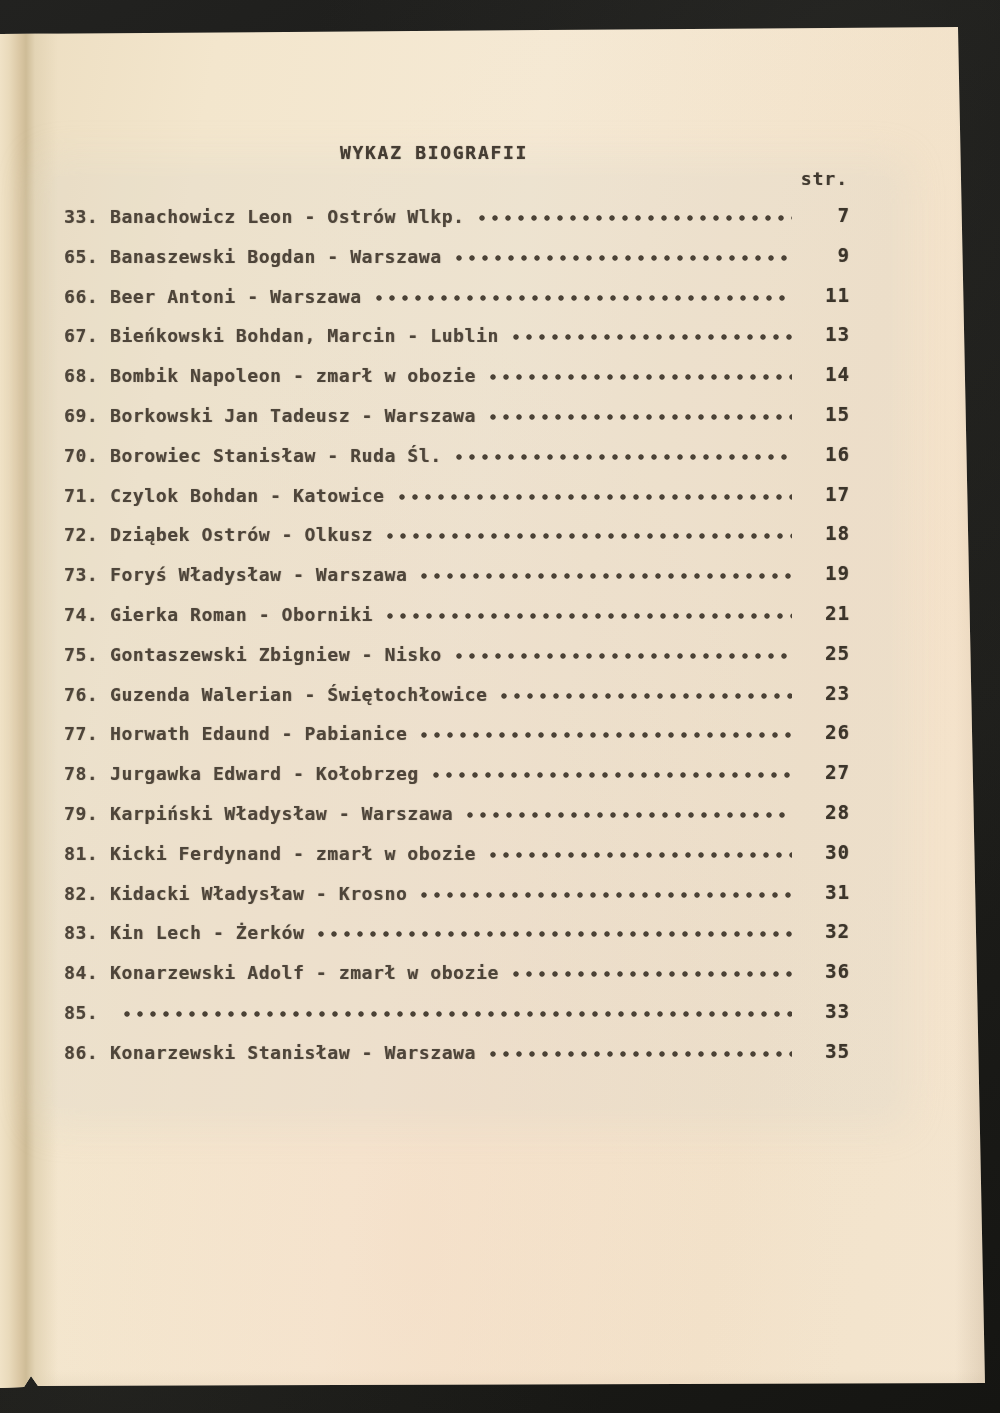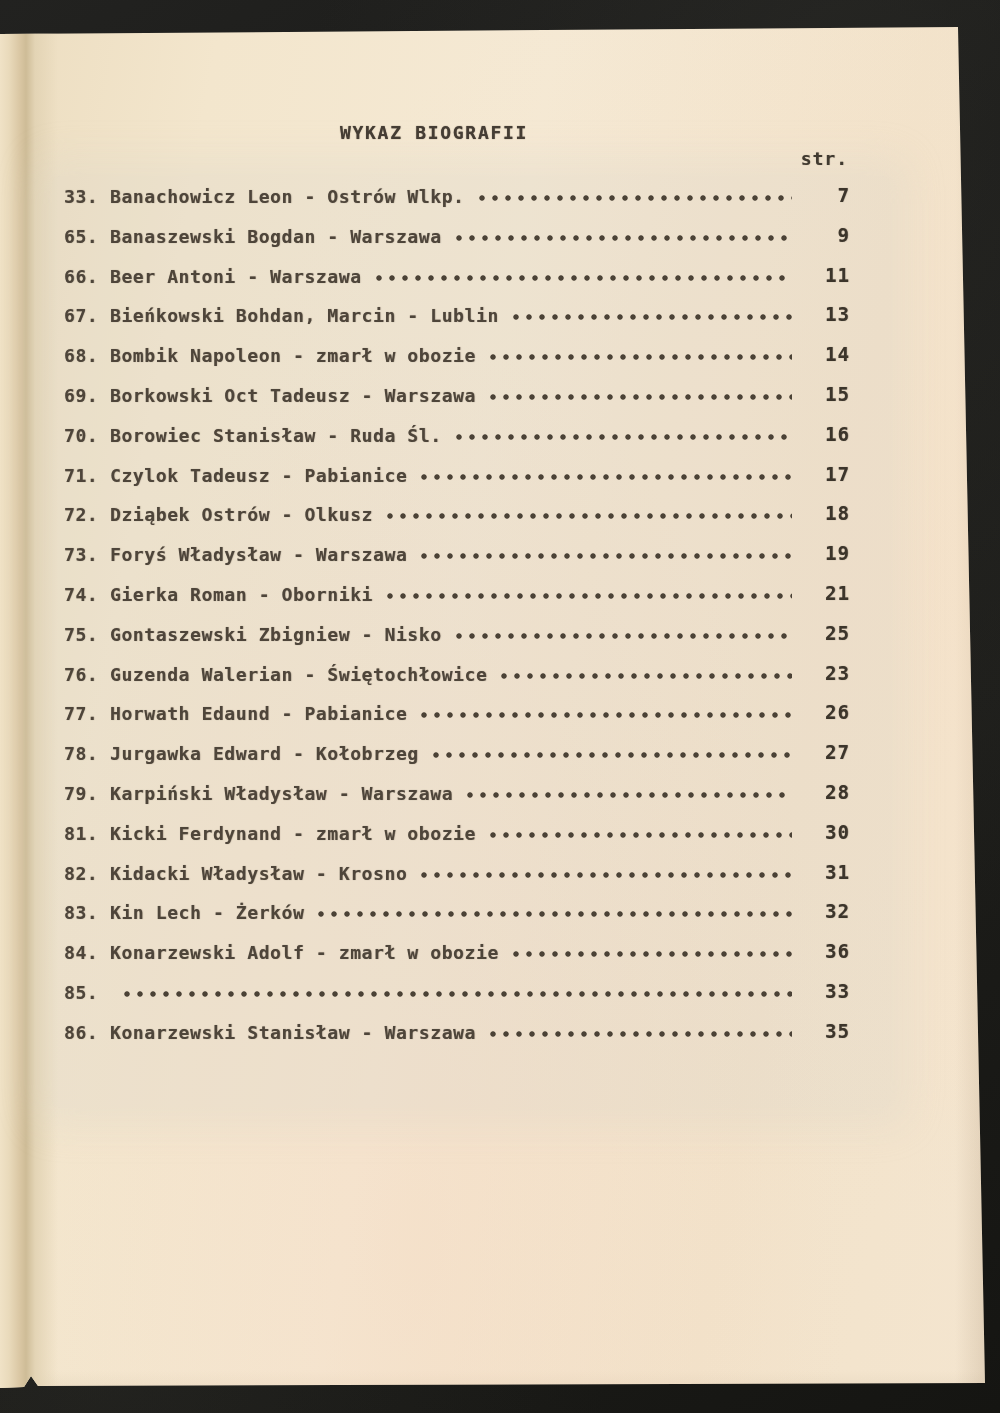--- a/index.html
+++ b/index.html
@@ -26,21 +26,21 @@
   .crease{
     position:absolute;left:0;top:0;bottom:0;width:62px;
     background:linear-gradient(90deg,#f0e2c6 0px,#e9dabb 9px,#dbc8a5 19px,#cebc97 26px,#e3d4b5 35px,rgba(240,226,198,0) 58px);
   }
   
   .toner{
     position:absolute;left:52px;top:176px;width:838px;height:932px;border-radius:8px;
     background:rgba(216,211,201,0.26);
     box-shadow:0 0 34px 20px rgba(216,211,201,0.26);
   }
-  .content{position:absolute;left:64px;top:122px;width:786px;color:#4c433a;}
+  .content{position:absolute;left:64px;top:142px;width:786px;color:#4c433a;}
   .doc-title{
     font-size:18px;font-weight:bold;letter-spacing:1.7px;margin-left:276px;
     color:#453d34;text-shadow:0 0 1px rgba(70,60,48,0.85);
   }
   .str-label{
     text-align:right;font-size:18px;font-weight:bold;letter-spacing:1px;
     margin-top:5px;padding-right:2px;color:#413a30;
     text-shadow:0.4px 0.4px 0.8px rgba(80,68,54,0.6);
   }
   .rows{margin-top:17px;}
@@ -103,35 +103,35 @@
 
   <div class="row">
     <span class="num">68.</span>
     <span class="name">Bombik Napoleon - zmarł w obozie</span>
     <span class="leader"></span>
     <span class="pageno">14</span>
   </div>
 
   <div class="row">
     <span class="num">69.</span>
-    <span class="name">Borkowski Oct Tadeusz - Warszawa</span>
+    <span class="name">Borkowski Jan Tadeusz - Warszawa</span>
     <span class="leader"></span>
     <span class="pageno">15</span>
   </div>
 
   <div class="row">
     <span class="num">70.</span>
     <span class="name">Borowiec Stanisław - Ruda Śl.</span>
     <span class="leader"></span>
     <span class="pageno">16</span>
   </div>
 
   <div class="row">
     <span class="num">71.</span>
-    <span class="name">Czylok Tadeusz - Pabianice</span>
+    <span class="name">Czylok Bohdan - Katowice</span>
     <span class="leader"></span>
     <span class="pageno">17</span>
   </div>
 
   <div class="row">
     <span class="num">72.</span>
     <span class="name">Dziąbek Ostrów - Olkusz</span>
     <span class="leader"></span>
     <span class="pageno">18</span>
   </div>

